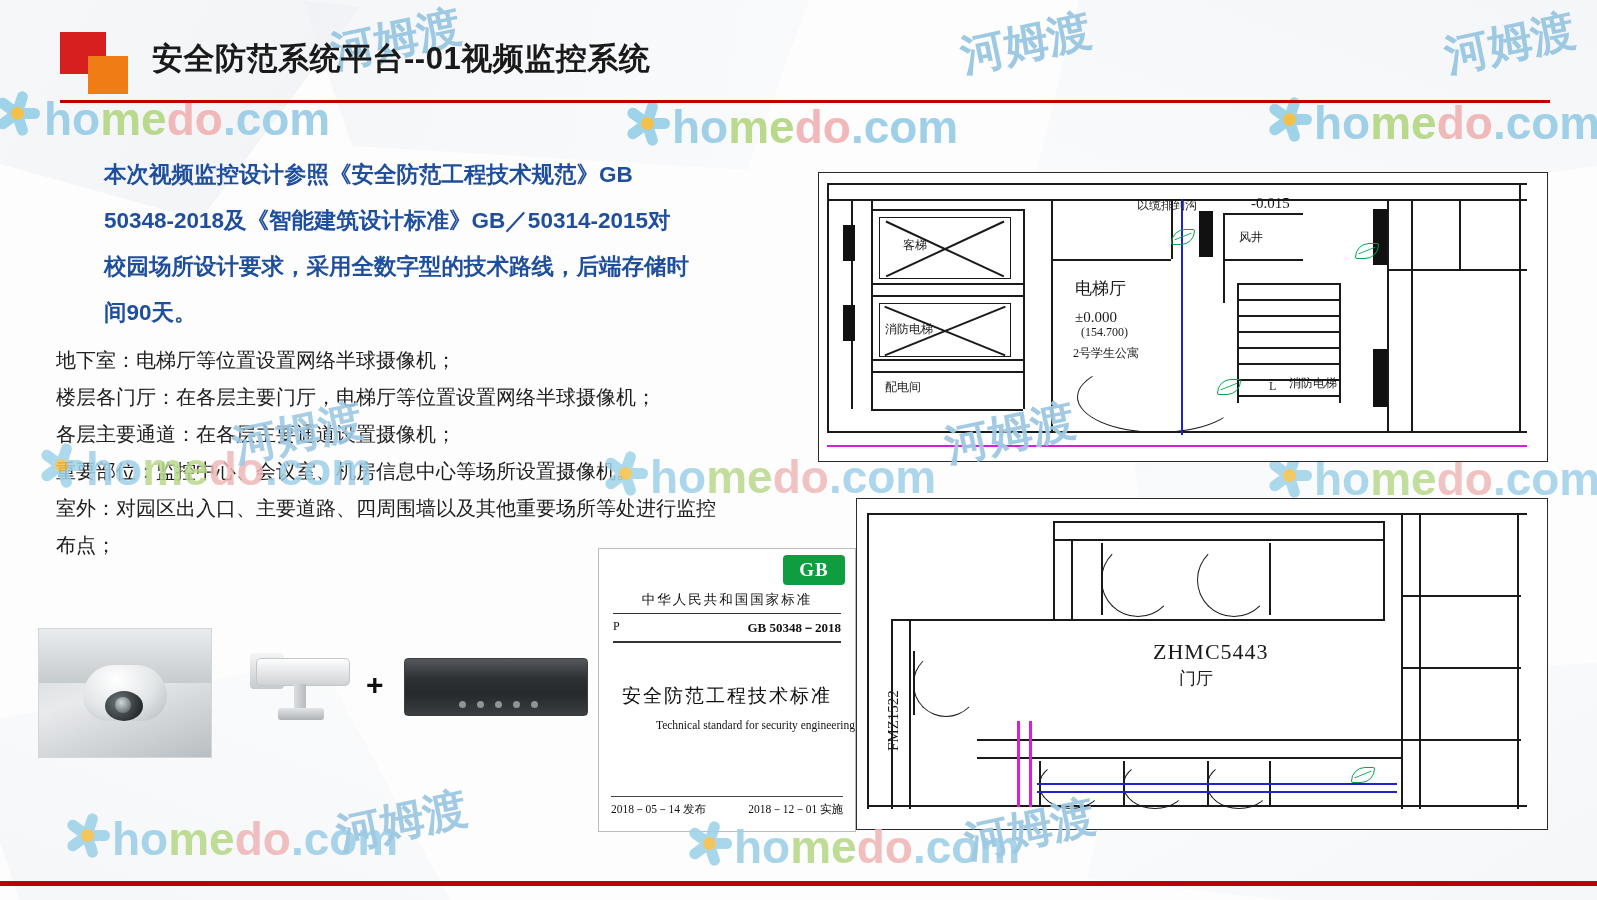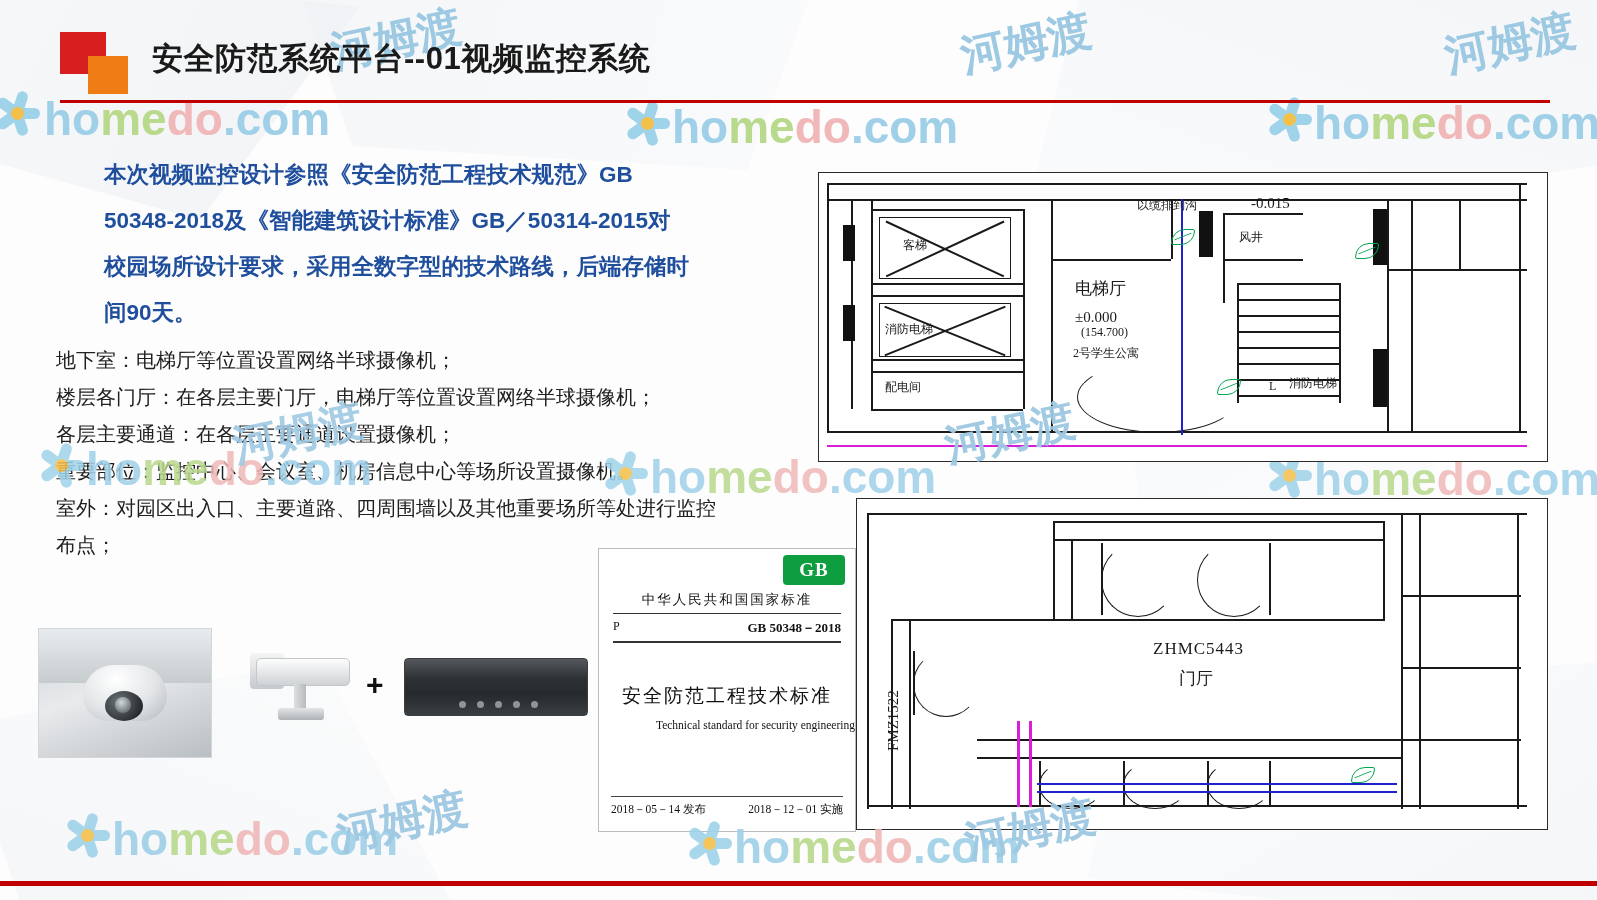--- a/index.html
+++ b/index.html
@@ -632,21 +632,21 @@
   <div class="ln lnv" style="left:266px; top:262px; height:46px;"></div>
   <div class="ln lnv" style="left:350px; top:262px; height:46px;"></div>
   <div class="ln lnv" style="left:412px; top:262px; height:46px;"></div>
 
   <div class="ln lnv" style="left:160px; top:222px; height:86px; width:3px; background:#d61fd6;"></div>
   <div class="ln lnv" style="left:172px; top:222px; height:86px; width:3px; background:#d61fd6;"></div>
 
   <div class="ln lnh" style="left:180px; top:284px; width:360px; background:#2222cc;"></div>
   <div class="ln lnh" style="left:180px; top:292px; width:360px; background:#2222cc;"></div>
 
-  <div class="cad-label" style="left:296px; top:140px; font-size:17px; letter-spacing:1px;">ZHMC5443</div>
+  <div class="cad-label" style="left:296px; top:140px; font-size:22px; letter-spacing:1px;">ZHMC5443</div>
   <div class="cad-label" style="left:322px; top:168px; font-size:17px;">门厅</div>
   <div class="cad-label vert" style="left:28px; top:252px; font-size:15px;">FMZ1522</div>
 
   <div class="leaf" style="left:494px; top:268px;"></div>
 </div>
 
 <div class="wm" style="left:60px; top:808px; opacity:.9;">
   <div class="flower" style="position:relative;">
       <span></span>
       <span></span>

